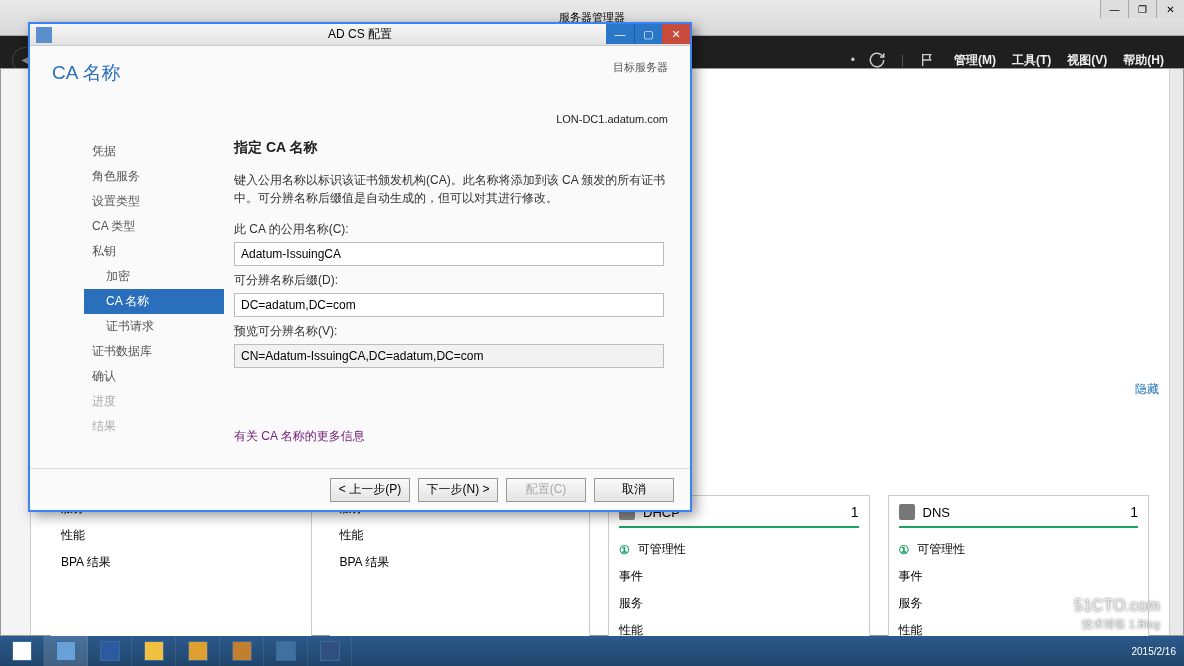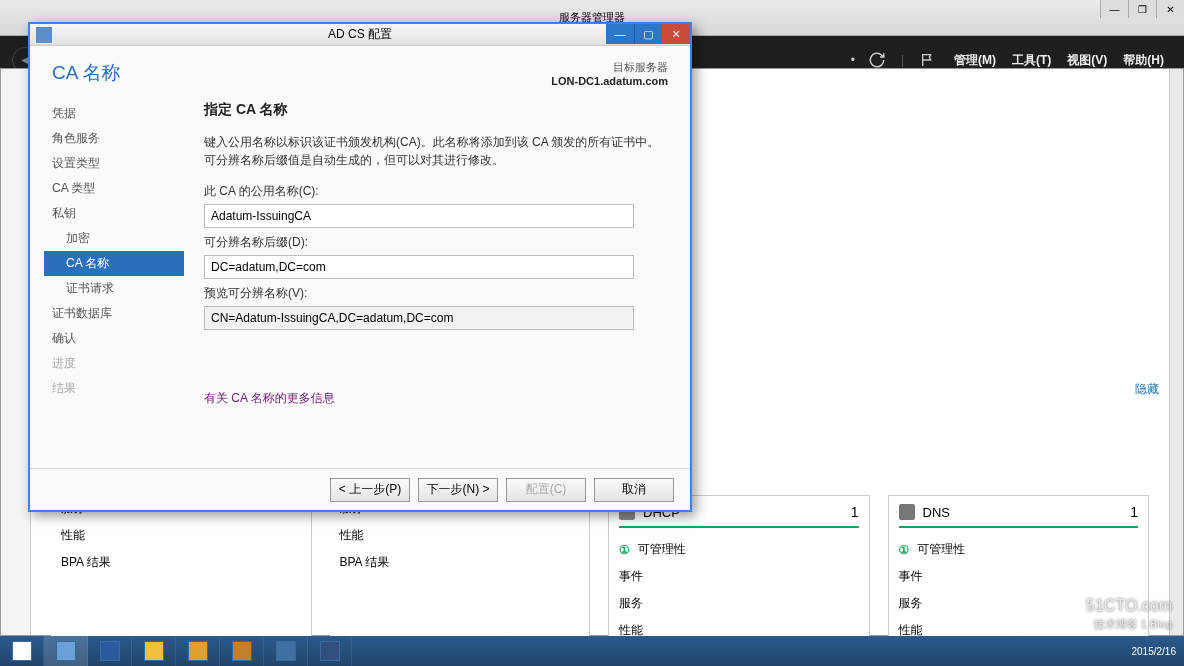--- a/index.html
+++ b/index.html
@@ -37,22 +37,22 @@
   .wiz-titlebar .wicon { width:16px;height:16px; background:#5a8fcb; margin:0 6px;}
   .wiz-titlebar .title { position:absolute; left:0; right:0; text-align:center; pointer-events:none;}
   .wiz-titlebar .controls { position:absolute; right:0; top:0; display:flex;}
   .wiz-titlebar .controls div { width:28px; height:20px; display:flex; align-items:center; justify-content:center; font-size:11px; cursor:pointer;}
   .wiz-titlebar .min { background:#2b77c7; color:#fff;}
   .wiz-titlebar .max { background:#2b77c7; color:#fff; border-left:1px solid #1f5a99;}
   .wiz-titlebar .close { background:#c94b3b; color:#fff;}
   .wiz-head { padding:14px 22px 6px 22px; display:flex; justify-content:space-between; align-items:flex-start;}
   .wiz-head-left { color:#2a6fbb; font-size:19px;}
   .wiz-head-right { text-align:right; font-size:11px; color:#555;}
-  .wiz-head-right .srv { color:#222; font-weight:700;}
-  .wiz-body { flex:1; display:flex; padding:8px 22px 0 14px; gap:20px;}
+  .wiz-head-right .srv { color:#222; font-weight:400;margin-top:38px;}
+  .wiz-body { flex:1; display:flex; padding:8px 22px 0 22px; gap:10px;margin-left:32px;}
   .wiz-nav { width:140px; font-size:12px;}
   .wiz-nav .step { padding:4px 8px; color:#555; cursor:pointer;}
   .wiz-nav .step.sub { padding-left:22px;}
   .wiz-nav .step.active { background:#2a6fbb; color:#fff;}
   .wiz-nav .step.disabled { color:#aaa;}
   .wiz-main { flex:1; font-size:12px; color:#333;}
   .wiz-main h3 { font-size:14px; font-weight:600; margin-bottom:14px; color:#222;}
   .wiz-main .descr { margin-bottom:14px; line-height:1.5;}
   .wiz-main label.field-label { display:block; margin:6px 0 4px 0;}
   .wiz-main input.field { width:100%; max-width:430px; border:1px solid #bbb; padding:4px 6px; font-size:12px; background:#fff;}
@@ -60,21 +60,21 @@
   .wiz-link { color:#701a75; cursor:pointer; display:inline-block; margin-top:60px;}
   .wiz-footer { height:42px; border-top:1px solid #ddd; display:flex; align-items:center; justify-content:flex-end; padding:0 16px; gap:8px;}
   .wiz-footer button { min-width:80px; height:24px; font-size:12px; border:1px solid #999; background:linear-gradient(#fafafa,#e4e4e4); cursor:pointer;}
   .wiz-footer button:disabled { color:#aaa; cursor:default;}
   
   .taskbar { position:absolute; left:0; right:0; bottom:0; height:30px; background:linear-gradient(#2b5a8c,#21456b); display:flex; align-items:flex-end;}
   .taskbar .tbtn { width:44px; height:30px; display:flex; align-items:center; justify-content:center; border-right:1px solid rgba(255,255,255,0.08);}
   .taskbar .tbtn.active { background:rgba(255,255,255,0.15);}
   .taskbar .tico { width:20px;height:20px; background:#6aa0d8; border:1px solid #3a6a9c;}
   .taskbar .tray { margin-left:auto; color:#fff; font-size:10px; display:flex; align-items:center; padding:0 8px; height:100%;}
-  .watermark { position:absolute; right:12px; bottom:34px; color:#ddd; font-size:16px; opacity:0.65; text-align:right; line-height:1.1; text-shadow:0 0 3px #000;}
+  .watermark { position:absolute; right:24px; bottom:34px; color:#ddd; font-size:16px; opacity:0.65; text-align:right; line-height:1.1; text-shadow:0 0 3px #000;}
   .watermark small { font-size:11px;}
 </style>
 </head>
 <body>
 
 <div class="main-titlebar">
   <span>服务器管理器</span>
   <div class="controls">
     <div>—</div>
     <div>❐</div>

